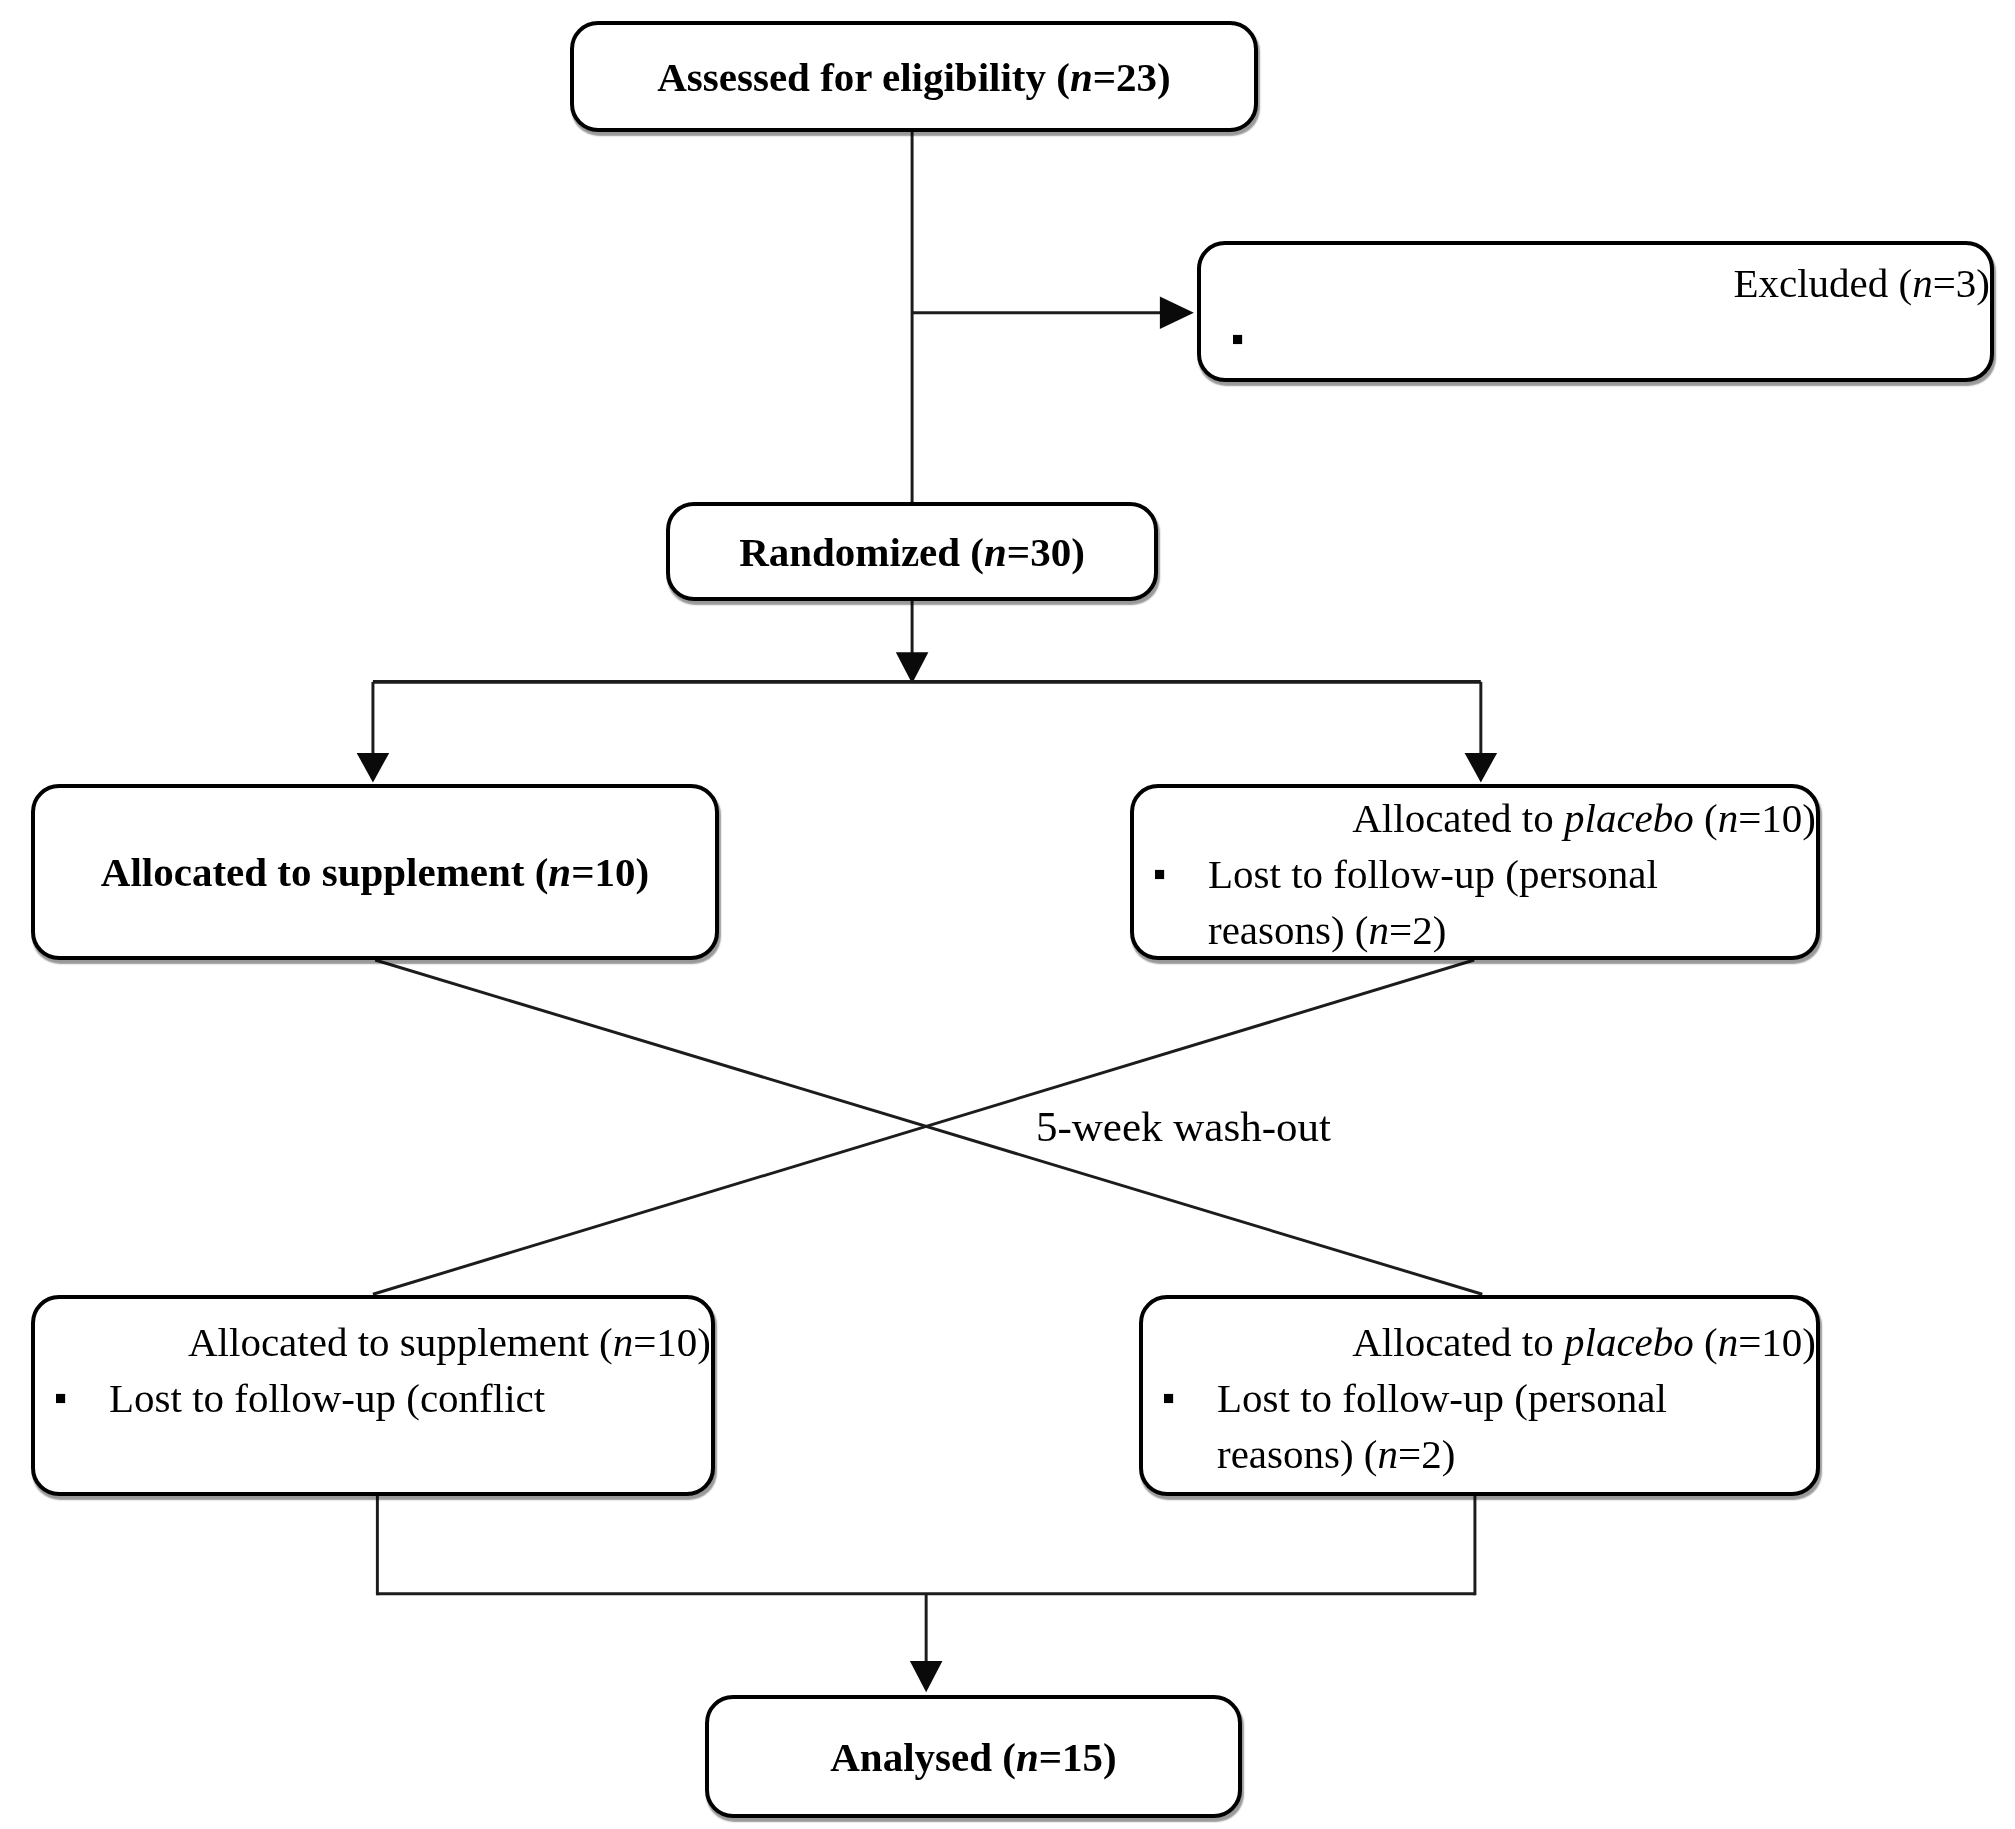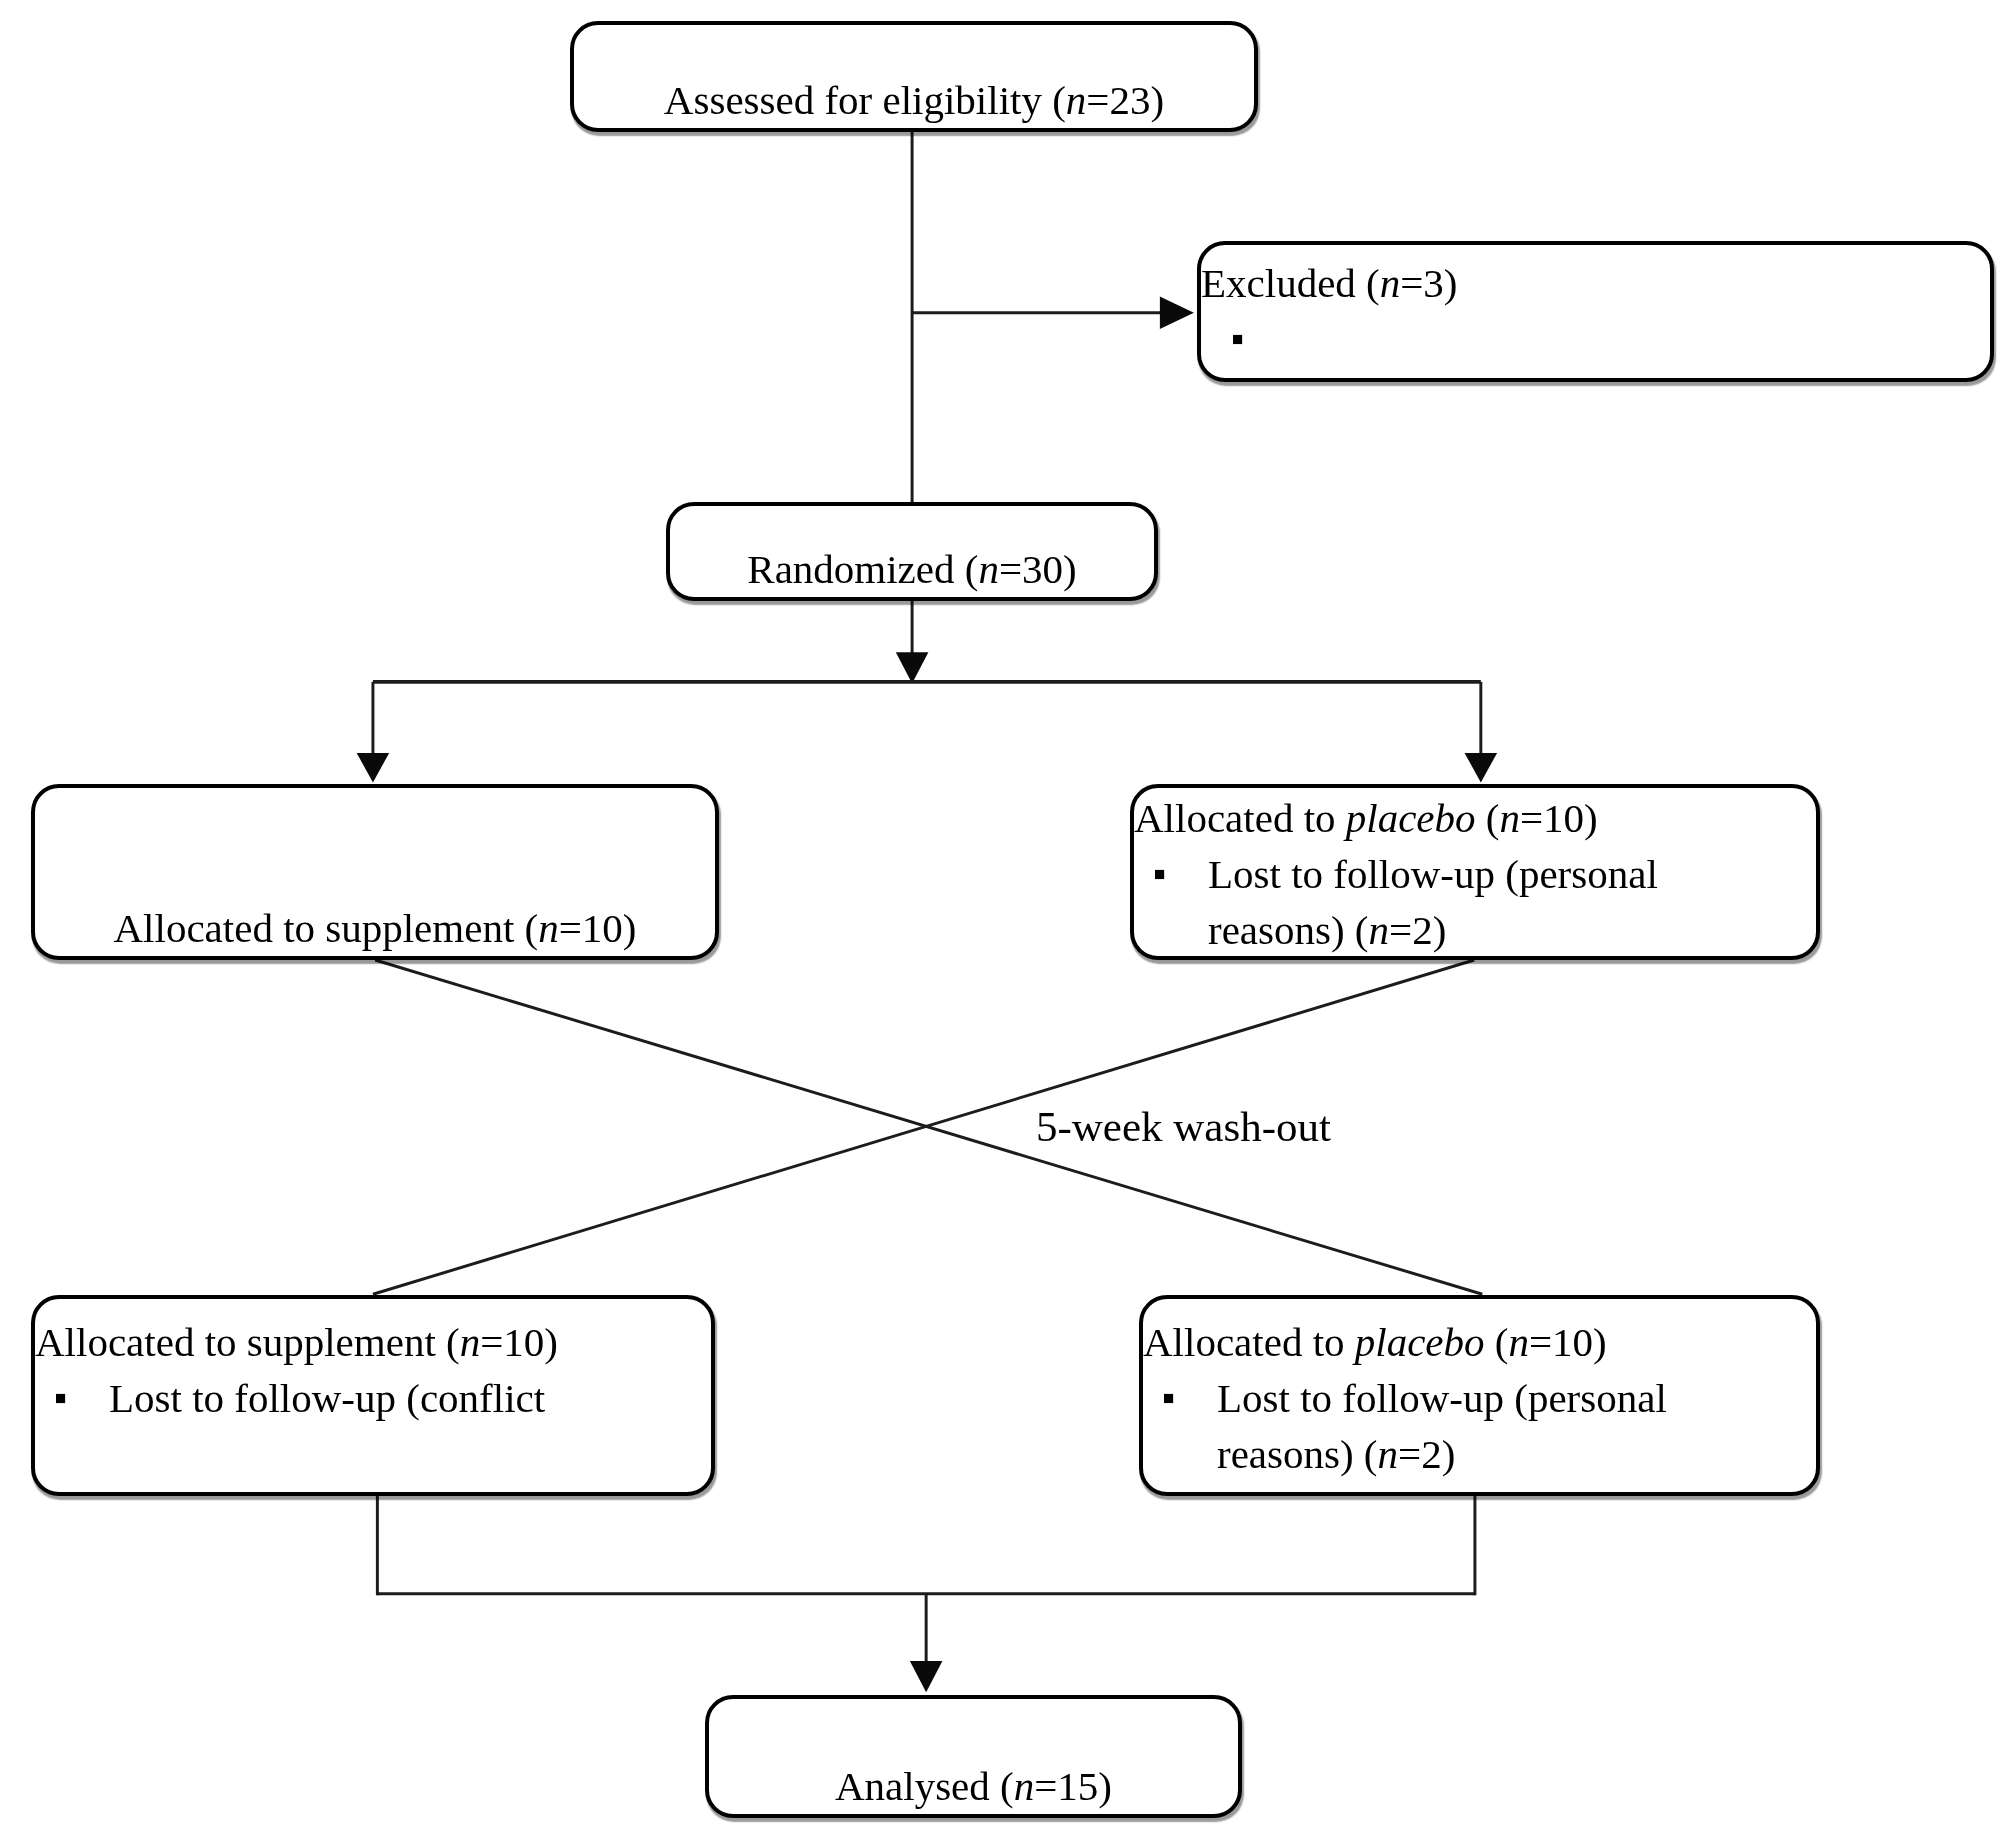--- a/index.html
+++ b/index.html
@@ -30,26 +30,27 @@
     box-sizing: border-box;
     background: #ffffff;
     border: 4.4px solid #000000;
     border-radius: 28px;
     font-size: 41px;
     line-height: 56px;
     box-shadow: 1.5px 3.7px 1.5px rgba(0,0,0,0.40);
   }
   .single {
     display: flex;
-    align-items: flex-end;
+    align-items: center;
     justify-content: center;
     text-align: center;
+    font-weight: bold;
   }
   .line { white-space: nowrap; }
-  .center { text-align: left; }
+  .center { text-align: right; }
   .bullet-row { display: flex; white-space: nowrap; }
   .bullet {
     flex: 0 0 74px;
     box-sizing: border-box;
     padding-left: 19px;
     font-size: 37px;
   }
   .excl .bullet { flex: 0 0 83px; padding-left: 30px; }
   .cont { margin-left: 74px; white-space: nowrap; }
   .washout {

